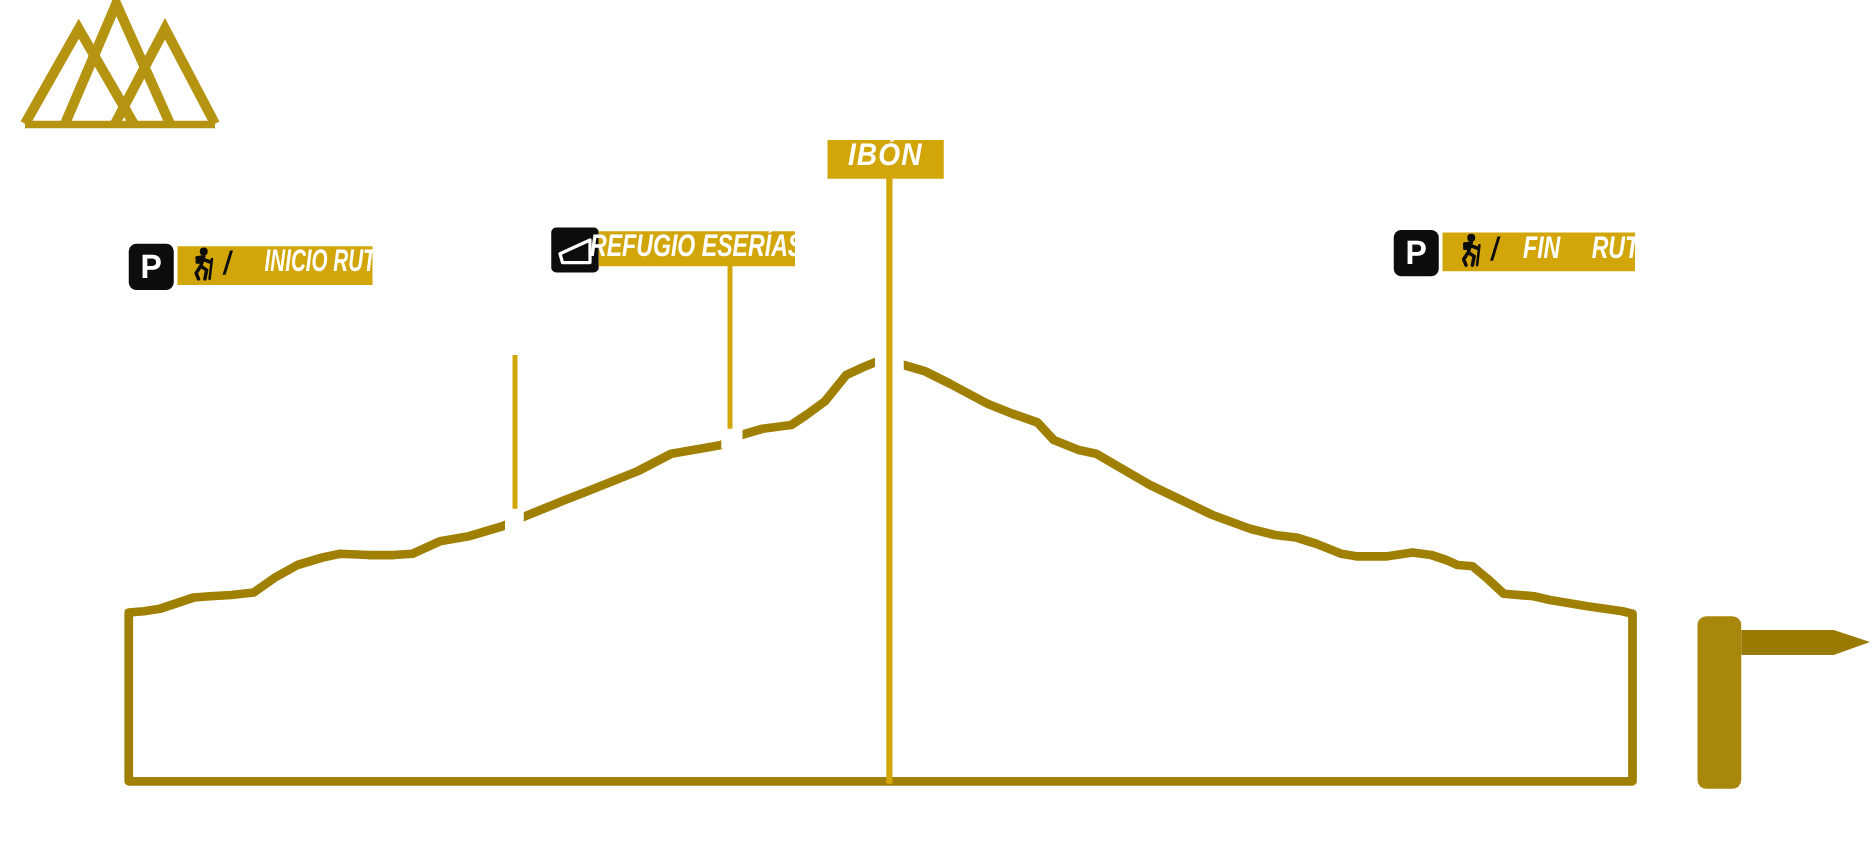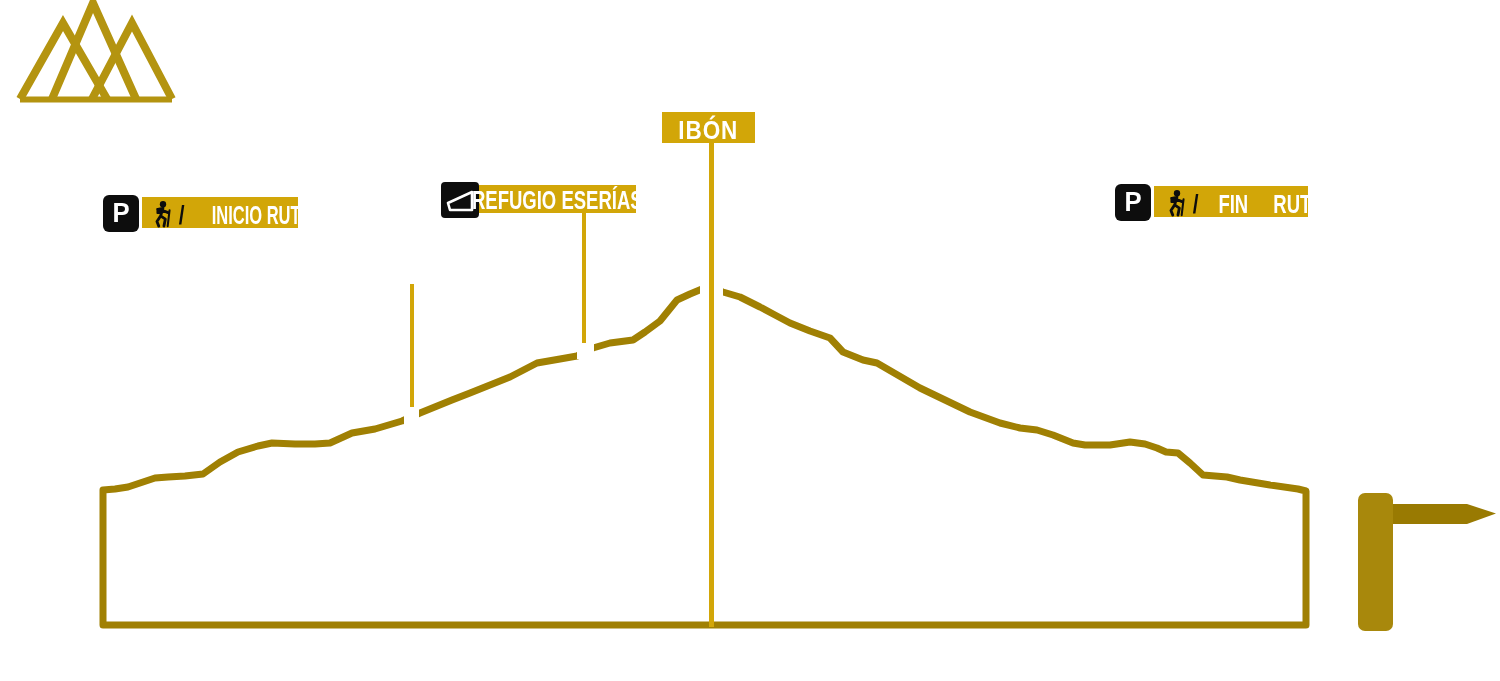--- a/index.html
+++ b/index.html
@@ -26,22 +26,23 @@
 
   
   .vline{position:absolute;background:var(--gold);z-index:2;}
   .vline.ibon{left:709px;top:141px;width:5px;height:486px;}
   .vline.refugio{left:582px;top:210px;width:4px;height:133px;}
   .vline.desvio{left:410px;top:284px;width:4px;height:123px;}
 
   
   .marker{position:absolute;z-index:3;display:flex;align-items:flex-start;}
   .gold-band{
-    background:var(--gold);color:#fff;display:flex;align-items:flex-end;justify-content:center;
+    background:var(--gold);color:#fff;display:flex;align-items:flex-start;justify-content:center;
     font-weight:bold;
+    font-style:italic;
   }
   .lbl-text{
     display:inline-block;font-size:25px;line-height:1;font-weight:bold;color:#fff;
     white-space:pre;transform:scaleX(0.72);transform-origin:center;
   }
   .sx90{transform:scaleX(0.90);letter-spacing:1px;}
   .sx66{transform:scaleX(0.66);}
   .sx74{transform:scaleX(0.74);}
   .wordgap{word-spacing:10px;}
 

